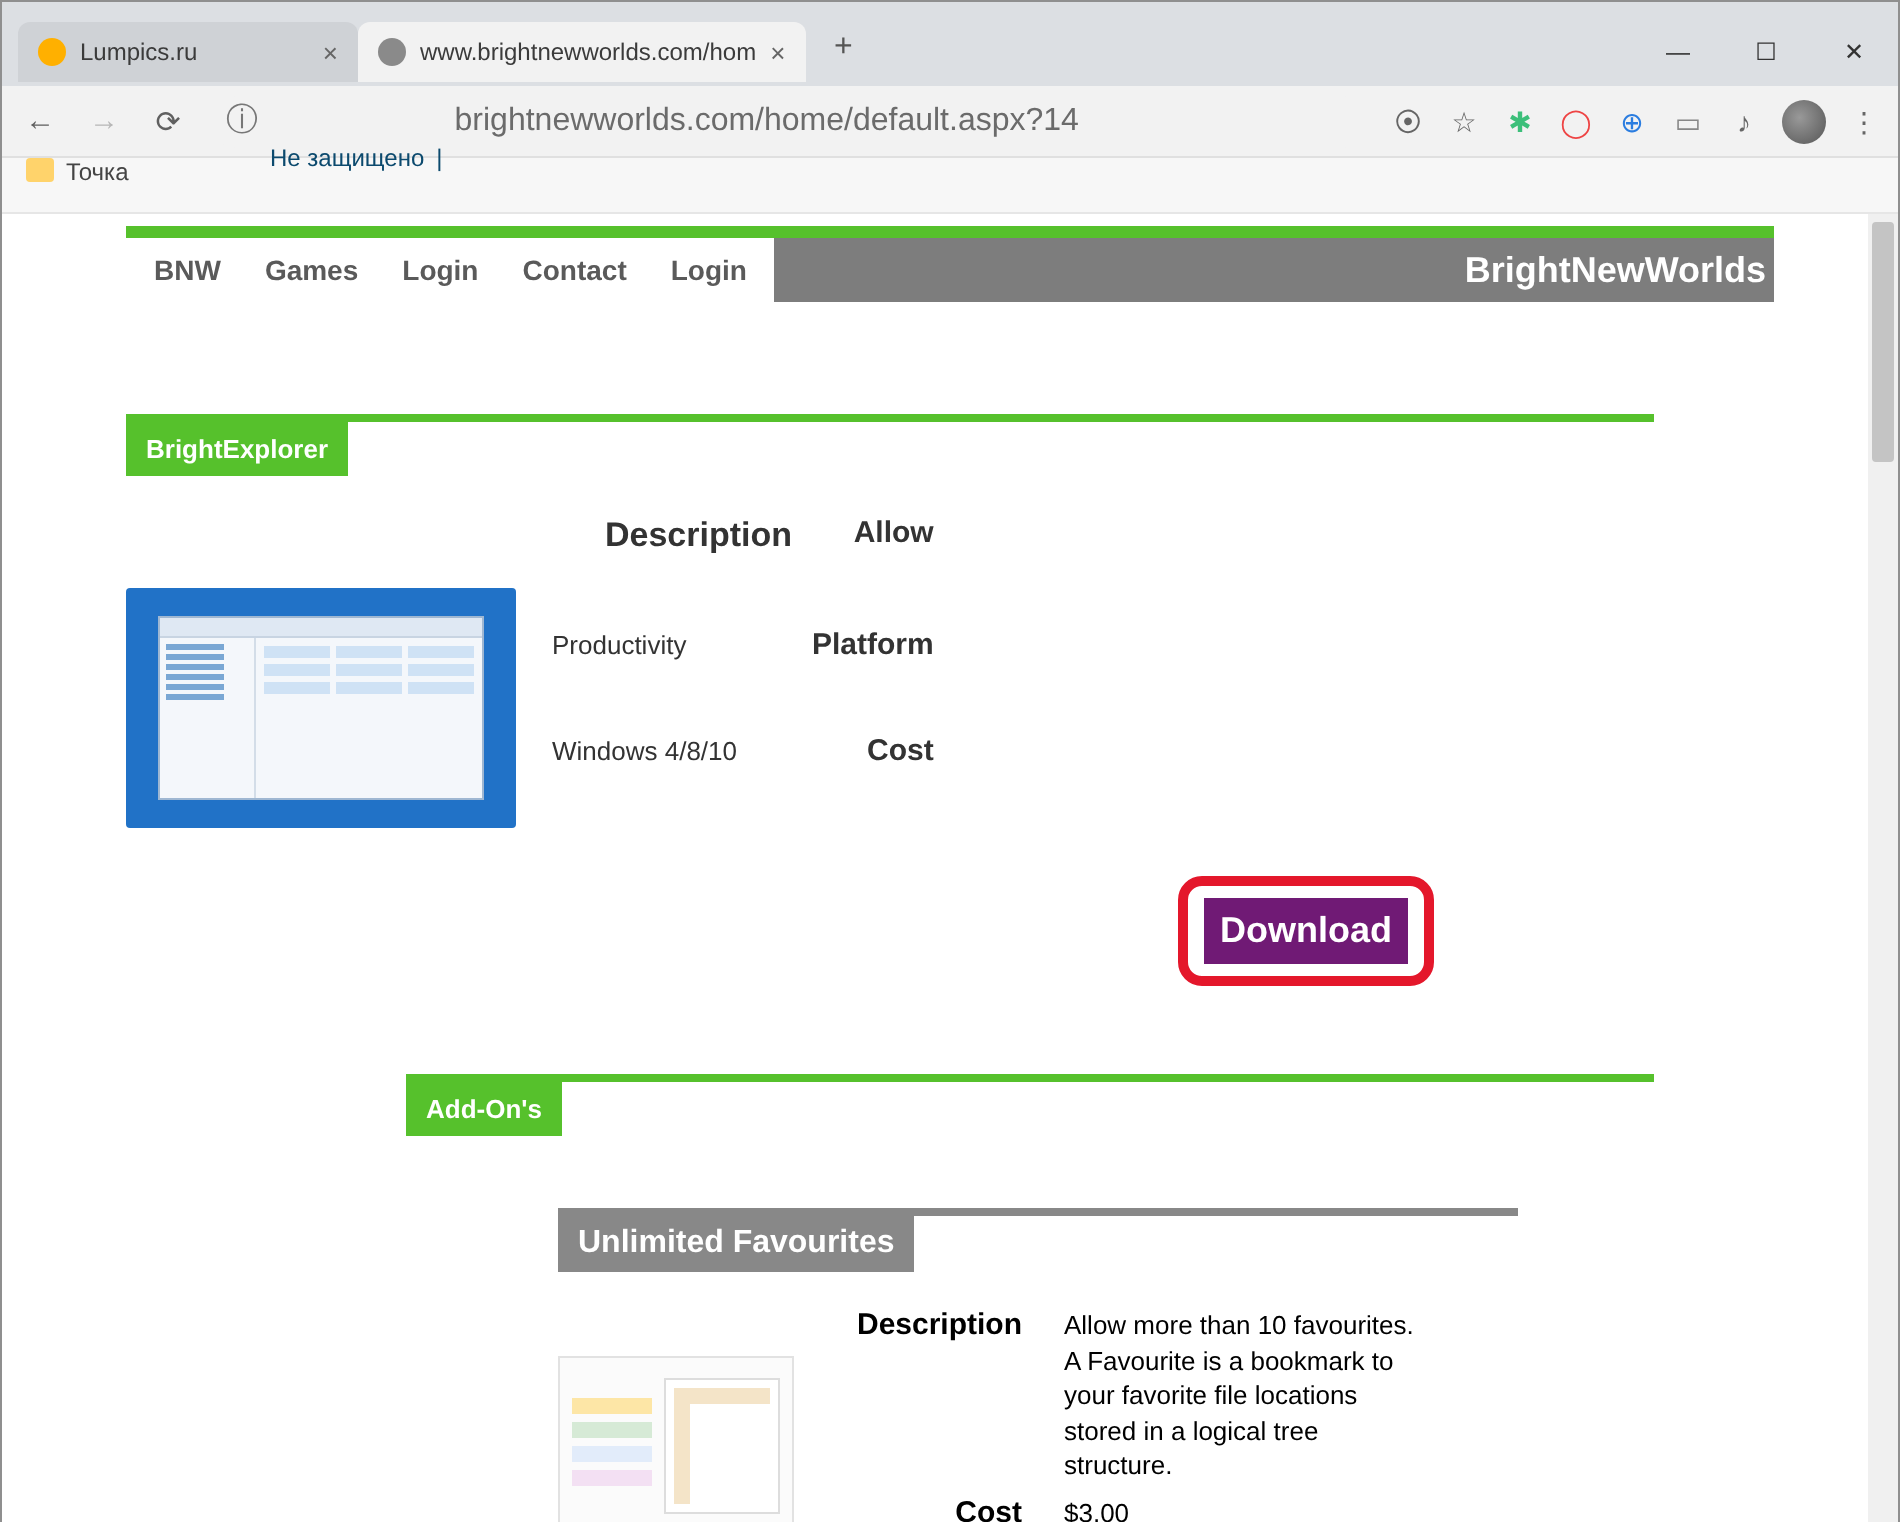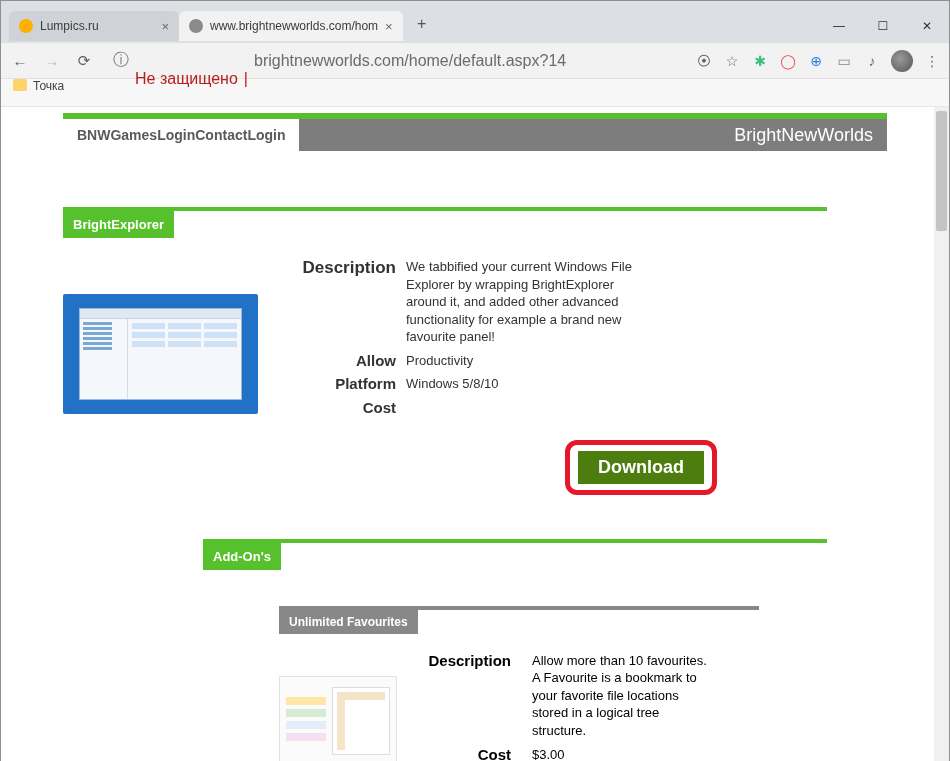--- a/index.html
+++ b/index.html
@@ -13,42 +13,42 @@
 .tab.active { background: #f2f2f2; }
 .tab .favicon { width: 14px; height: 14px; border-radius: 50%; }
 .tab .close { margin-left: auto; font-size: 13px; color: #666; }
 .newtab { width: 26px; height: 26px; display: flex; align-items: center; justify-content: center; font-size: 16px; color: #555; margin-left: 6px; }
 .wincontrols { position: absolute; right: 0; top: 0; display: flex; }
 .wincontrols div { width: 44px; height: 30px; display: flex; align-items: center; justify-content: center; color: #333; font-size: 12px; }
 
 .addrrow { background: #f2f2f2; display: flex; align-items: center; height: 36px; padding: 0 8px; gap: 10px; border-bottom: 1px solid #e0e0e0; }
 .navbtn { width: 22px; height: 22px; display: flex; align-items: center; justify-content: center; color: #606060; font-size: 15px; }
 .addrbox { flex: 1; display: flex; align-items: center; background: #f2f2f2; border-radius: 14px; padding: 0 8px; height: 26px; gap: 6px; }
-.addrbox .secure { font-size: 16px; color: #b91c1c; margin-top: 37px; }
+.addrbox .secure { font-size: 12px; color: #0c4a6e; margin-top: 37px; }
 .addrbox .url { font-size: 16px; color: #6b6b6b; }
 .extrow { display: flex; gap: 10px; align-items: center; }
 .exticon { width: 18px; height: 18px; display: flex; align-items: center; justify-content: center; font-size: 14px; }
 .avatar { width: 22px; height: 22px; border-radius: 50%; background: radial-gradient(circle at 40% 40%, #999, #555); }
 
 .bookbar { background: #f7f7f7; display: flex; height: 28px; padding: 0 12px; gap: 6px; border-bottom: 1px solid #e6e6e6; font-size: 12px; color: #444; }
 .bookbar .foldericon { width: 14px; height: 12px; background: #ffd36b; border-radius: 2px; }
 
 
 .viewport { position: relative; height: calc(761px - 10px - 32px - 36px - 28px); overflow: hidden; background: #fff; }
 .scrollbar { position: absolute; right: 0; top: 0; width: 15px; height: 100%; background: #f0f0f0; }
 .scrollthumb { position: absolute; right: 2px; top: 4px; width: 11px; height: 120px; background: #c4c4c4; border-radius: 2px; }
 
 .page { padding: 0 62px 0 62px; }
 
 .sitehdr { margin-top: 6px; }
 .greenline { height: 6px; background: #56c12c; }
 .navrow { display: flex; align-items: stretch; height: 32px; }
-.navlinks { display: flex; align-items: center; padding: 0 14px; background: #fff; font-weight: 700; font-size: 14px; color: #5a5a5a; }
+.navlinks { display: flex; align-items: center; gap: 22px; padding: 0 14px; background: #fff; font-weight: 700; font-size: 14px; color: #5a5a5a; }
 .navlinks span { cursor: default; }
-.brandbar { flex: 1; background: #7d7d7d; display: flex; align-items: center; justify-content: flex-end; padding: 0 14px; color: #fff; font-weight: 400; font-size: 18px; }
+.brandbar { flex: 1; background: #7d7d7d; display: flex; align-items: center; justify-content: flex-end; padding: 0 4px; color: #fff; font-weight: 700; font-size: 18px; }
 
 .section { margin-top: 56px; }
 .sectline { height: 4px; background: #56c12c; }
 .sectlabel { display: inline-block; background: #56c12c; color: #fff; font-weight: 700; font-size: 13px; padding: 6px 10px; }
 
 .product { display: flex; gap: 18px; margin-top: 20px; }
 .prodimg { width: 195px; height: 120px; background: #2172c7; border-radius: 2px; position: relative; overflow: hidden; margin-top: 36px; }
 .prodimg .win { position: absolute; left: 16px; top: 14px; right: 16px; bottom: 14px; background: #f4f7fb; border: 1px solid #9fb7d2; }
 .prodimg .win .toolbar { height: 10px; background: #dfe8f3; border-bottom: 1px solid #c8d4e2; }
 .prodimg .win .panes { display: flex; height: calc(100% - 10px); }
@@ -57,26 +57,26 @@
 .prodimg .win .main { flex: 1; padding: 4px; display: grid; grid-template-columns: repeat(3,1fr); gap: 3px; align-content: start; }
 .prodimg .win .main div { height: 6px; background: #cfe2f5; }
 
 .details { display: grid; grid-template-columns: 120px 1fr; column-gap: 10px; row-gap: 6px; font-size: 13px; color: #333; }
 .details .lbl { font-weight: 700; text-align: right; font-size: 15px; }
 .details .lbl.big { font-size: 17px; }
 .details .val { color: #333; max-width: 250px; line-height: 1.35; }
 
 .dlwrap { margin-top: 24px; display: flex; justify-content: flex-end; padding-right: 110px; }
 .dlframe { border: 5px solid #e4172b; border-radius: 12px; padding: 6px 8px; }
-.dlbtn { background: #4d7c0f; color: #fff; font-weight: 700; font-size: 18px; padding: 6px 20px; }
+.dlbtn { background: #701a75; color: #fff; font-weight: 700; font-size: 18px; padding: 6px 8px; }
 
 .section2 { margin-top: 44px; }
 .addonwrap { margin: 36px 0 0 76px; width: 480px; }
 .addonhdr { height: 4px; background: #888; }
-.addonlabel { display: inline-block; background: #888; color: #fff; font-weight: 700; font-size: 12px; padding: 5px 10px; }
+.addonlabel { display: inline-block; background: #888; color: #fff; font-weight: 700; font-size: 16px; padding: 5px 10px; }
 .addonbody { display: flex; gap: 14px; margin-top: 18px; }
 .addonimg { width: 118px; height: 86px; background: #fbfbfb; border: 1px solid #e2e2e2; margin-top: 24px; position: relative; }
 .addonimg::before { content: ""; position: absolute; left: 6px; top: 20px; width: 40px; height: 56px; background: linear-gradient(#fde6a6,#fde6a6) 0 0/100% 8px no-repeat, linear-gradient(#d6ead6,#d6ead6) 0 12px/100% 8px no-repeat, linear-gradient(#e2ecfa,#e2ecfa) 0 24px/100% 8px no-repeat, linear-gradient(#f3e0f3,#f3e0f3) 0 36px/100% 8px no-repeat; }
 .addonimg::after { content: ""; position: absolute; right: 6px; top: 10px; width: 56px; height: 66px; background: #fff; border: 1px solid #ddd; box-shadow: inset 0 0 0 4px #fff, inset 4px 4px 0 8px #f4e4c8; }
 .addondetails { display: grid; grid-template-columns: 100px 1fr; column-gap: 8px; row-gap: 6px; font-size: 13px; }
 .addondetails .lbl { font-weight: 700; text-align: right; font-size: 15px; }
 .addondetails .val { max-width: 180px; line-height: 1.35; margin-left: 13px; }
 
 
 .outer { border: 1px solid #8f8f8f; width: 950px; height: 761px; }
@@ -177,25 +177,24 @@
                     <div></div>
                     <div></div>
                     <div></div>
                     <div></div>
                   </div>
             </div>
           </div>
         </div>
         <div class="details">
           <div class="lbl big">Description</div>
-          <div class="val">We tabbified your current Windows File Explorer by wrapping BrightExplorer around it, and added other advanced functionality for example a brand new favourite panel!</div>
           <div class="lbl">Allow</div>
           <div class="val">Productivity</div>
           <div class="lbl">Platform</div>
-          <div class="val">Windows 5/8/10</div>
+          <div class="val">Windows 4/8/10</div>
           <div class="lbl">Cost</div>
         </div>
       </div>
 
       <div class="dlwrap">
         <div class="dlframe">
           <div class="dlbtn">Download</div>
         </div>
       </div>
     </div>

